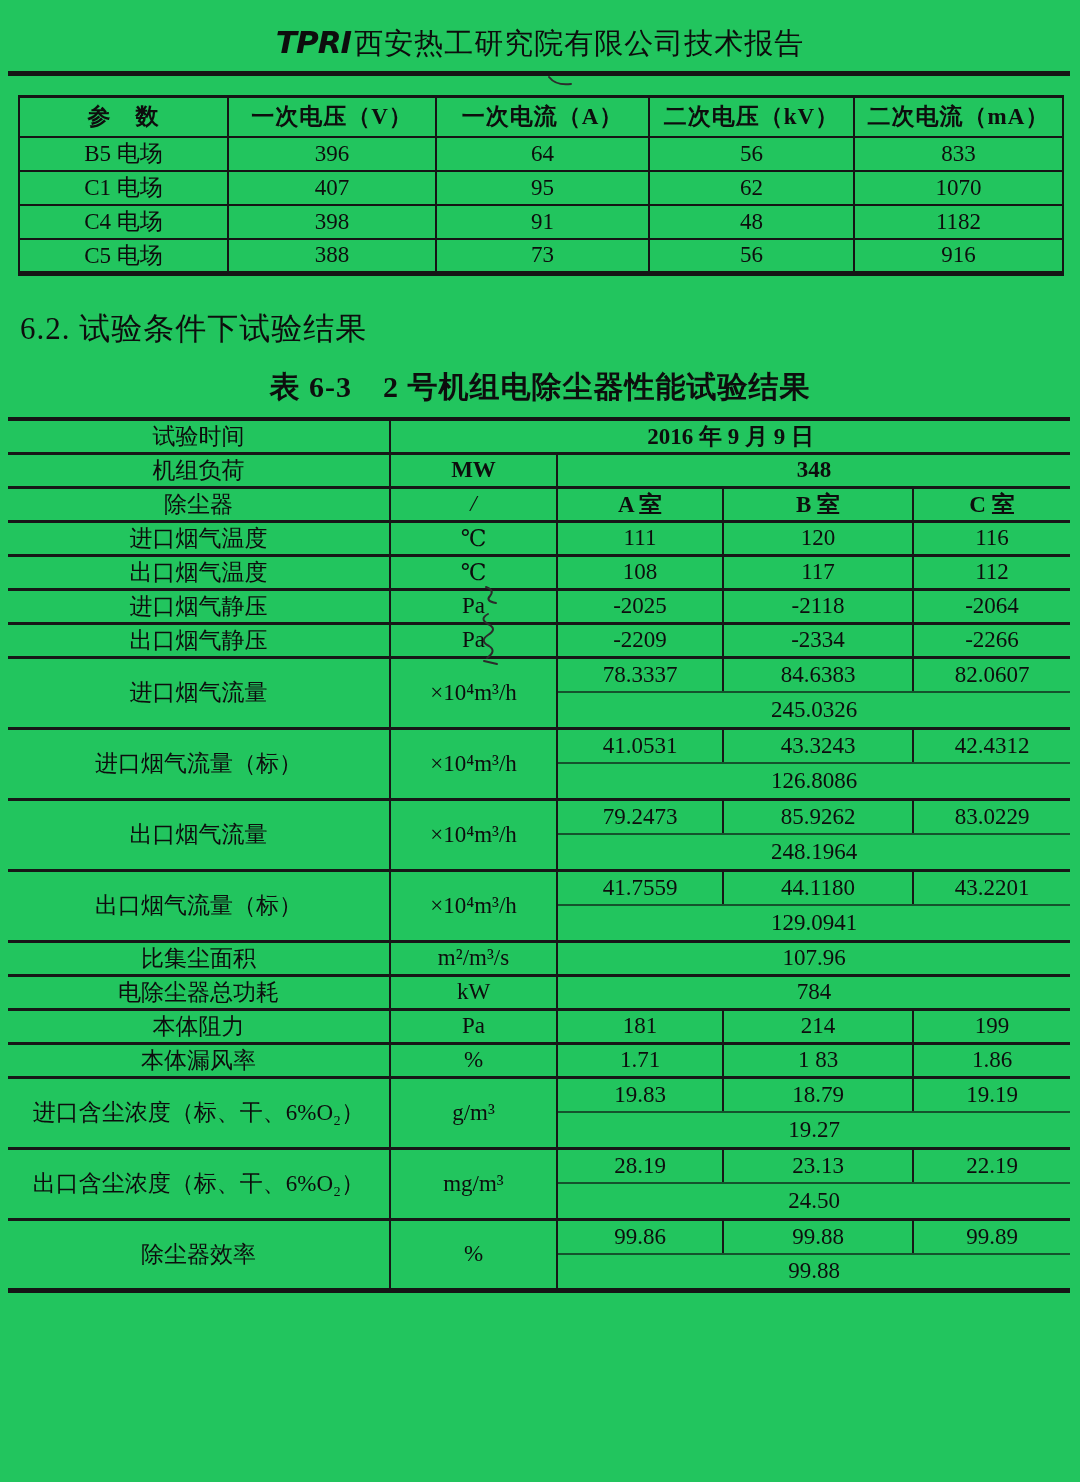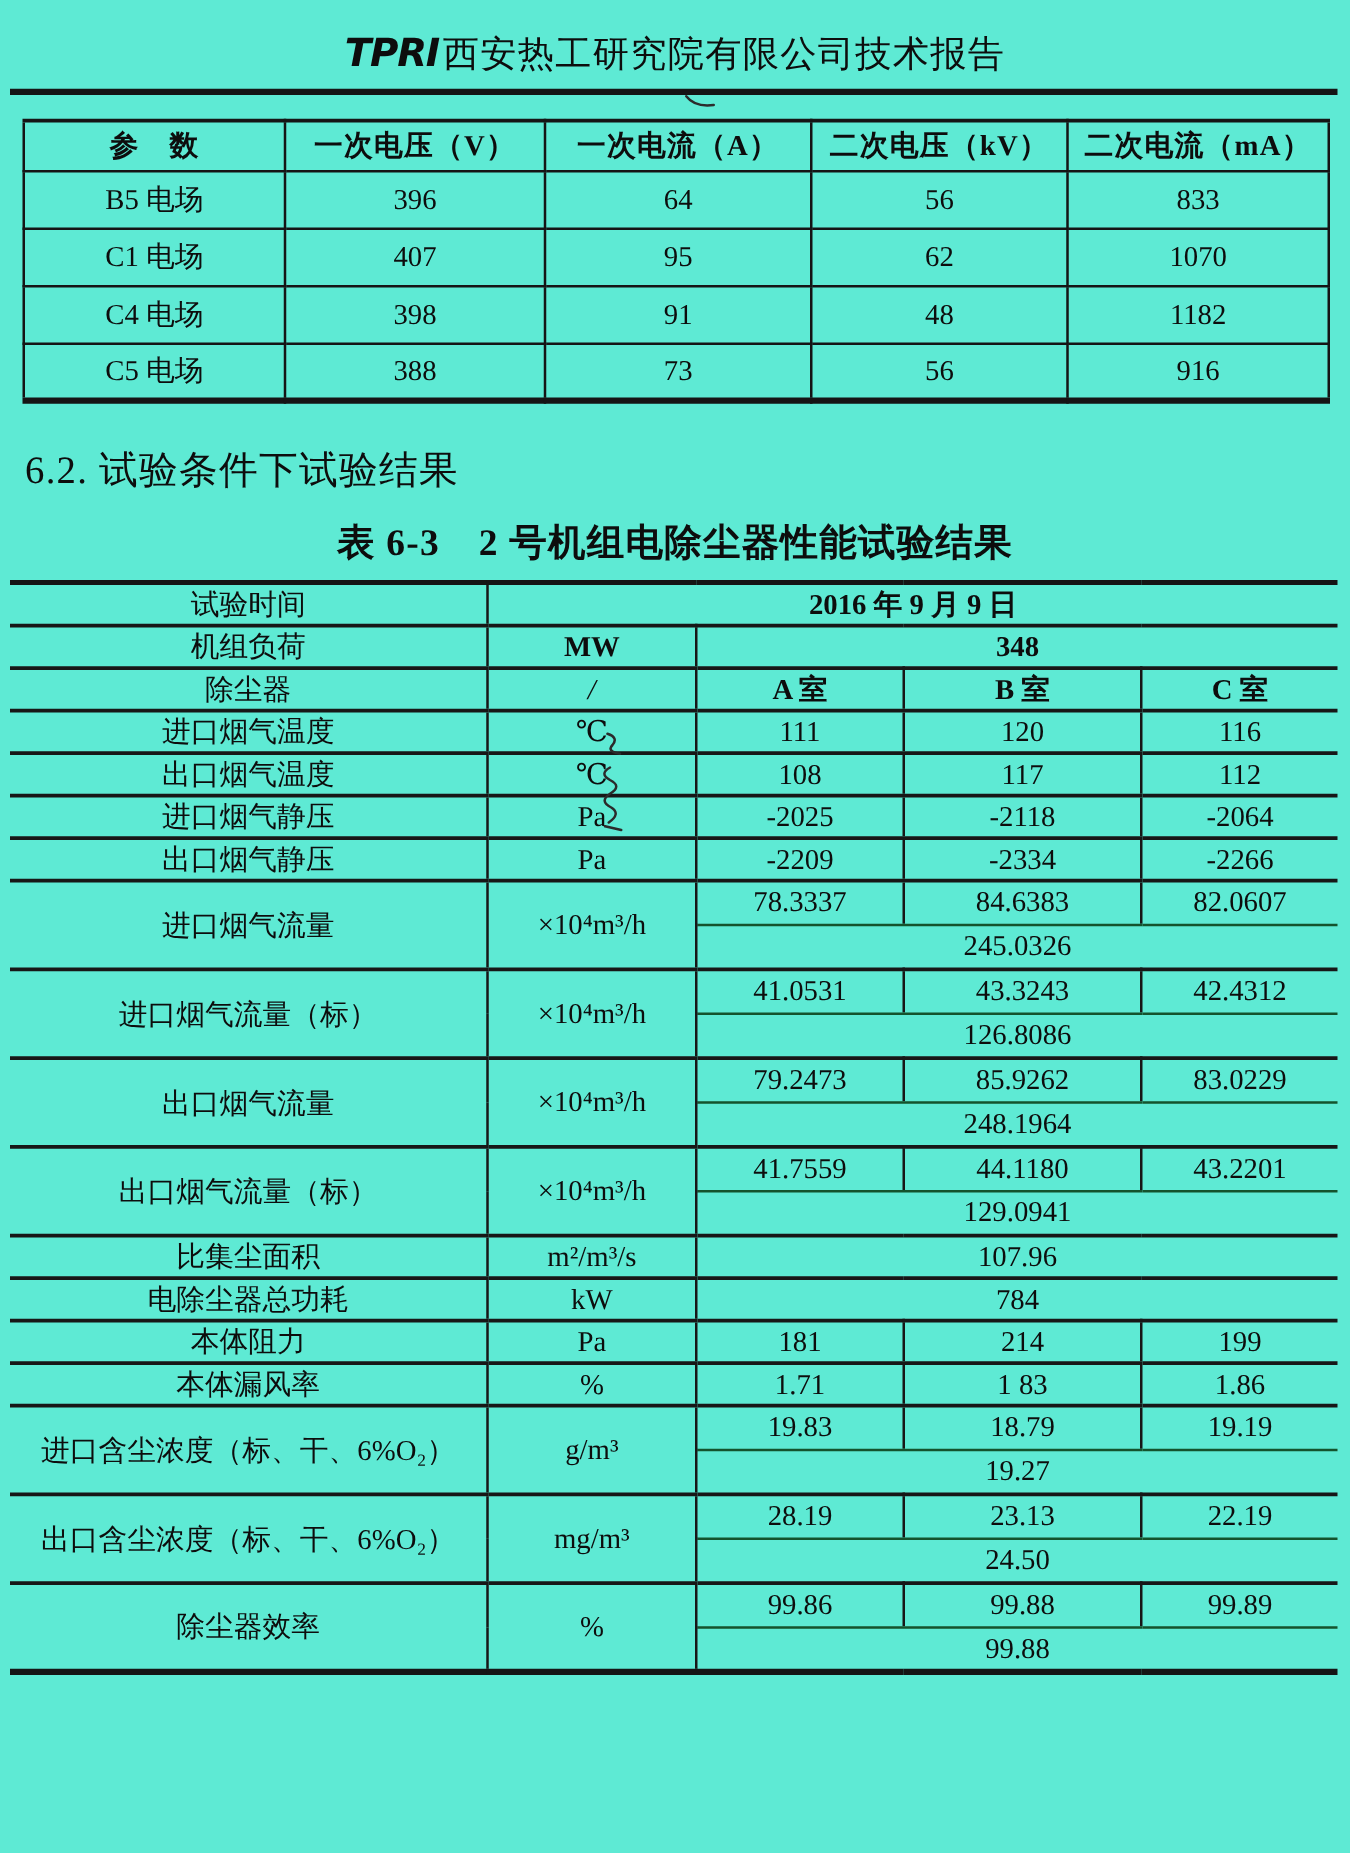--- a/index.html
+++ b/index.html
@@ -1,21 +1,21 @@
 <!DOCTYPE html>
 <html><head>
 <meta charset="utf-8">
 <style>
   * { margin:0; padding:0; box-sizing:border-box; }
   html,body { background:#e8e8e8; }
   .page {
     position:relative;
     width:1080px; height:1482px;
     margin:0 auto;
-    background:#5eead4;
+    background:#22c55e;
     color:#0d0d0d;
     font-family:"Liberation Serif","DejaVu Serif",serif;
     overflow:hidden;
   }
 
   
   .doc-header { padding-top:24px; text-align:center; white-space:nowrap; }
   .logo {
     font-family:"DejaVu Sans","Liberation Sans",sans-serif;
     font-weight:bold; font-style:italic;
@@ -25,21 +25,21 @@
   .header-rule { margin:7px 0 0 8px; width:1062px; height:5px; background:#151515; }
 
   
   table { border-collapse:collapse; table-layout:fixed; }
   td, th { text-align:center; vertical-align:middle; overflow:hidden; }
 
   .t1 { margin:19px 0 0 18px; width:1044px;
         border-top:3px solid #151515; border-bottom:5px solid #151515;border-radius:20px; }
   .t1 th, .t1 td { border:2px solid #151515; font-size:23px; }
   .t1 th { height:40px; font-weight:bold; letter-spacing:1px; }
-  .t1 td { height:46px; }
+  .t1 td { height:34px; }
 
   .section-heading { margin:32px 0 16px 20px; font-size:31px; letter-spacing:1px; }
   .table-caption { margin-top:17px; text-align:center; font-size:30px; font-weight:bold; letter-spacing:1px; }
 
   .t2 { margin:9px 0 0 8px; width:1062px;
         border-top:4px solid #151515; border-bottom:5px solid #151515; }
   .t2 td { font-size:23px; height:34px; border-bottom:3px solid #171717; }
   .t2 td + td { border-left:2px solid #171717; }
   .t2 td.unit { border-right:2px solid #171717; }
   .t2 td.sub { border-bottom:2px solid #14532d; height:35px;margin-left:40px; }

